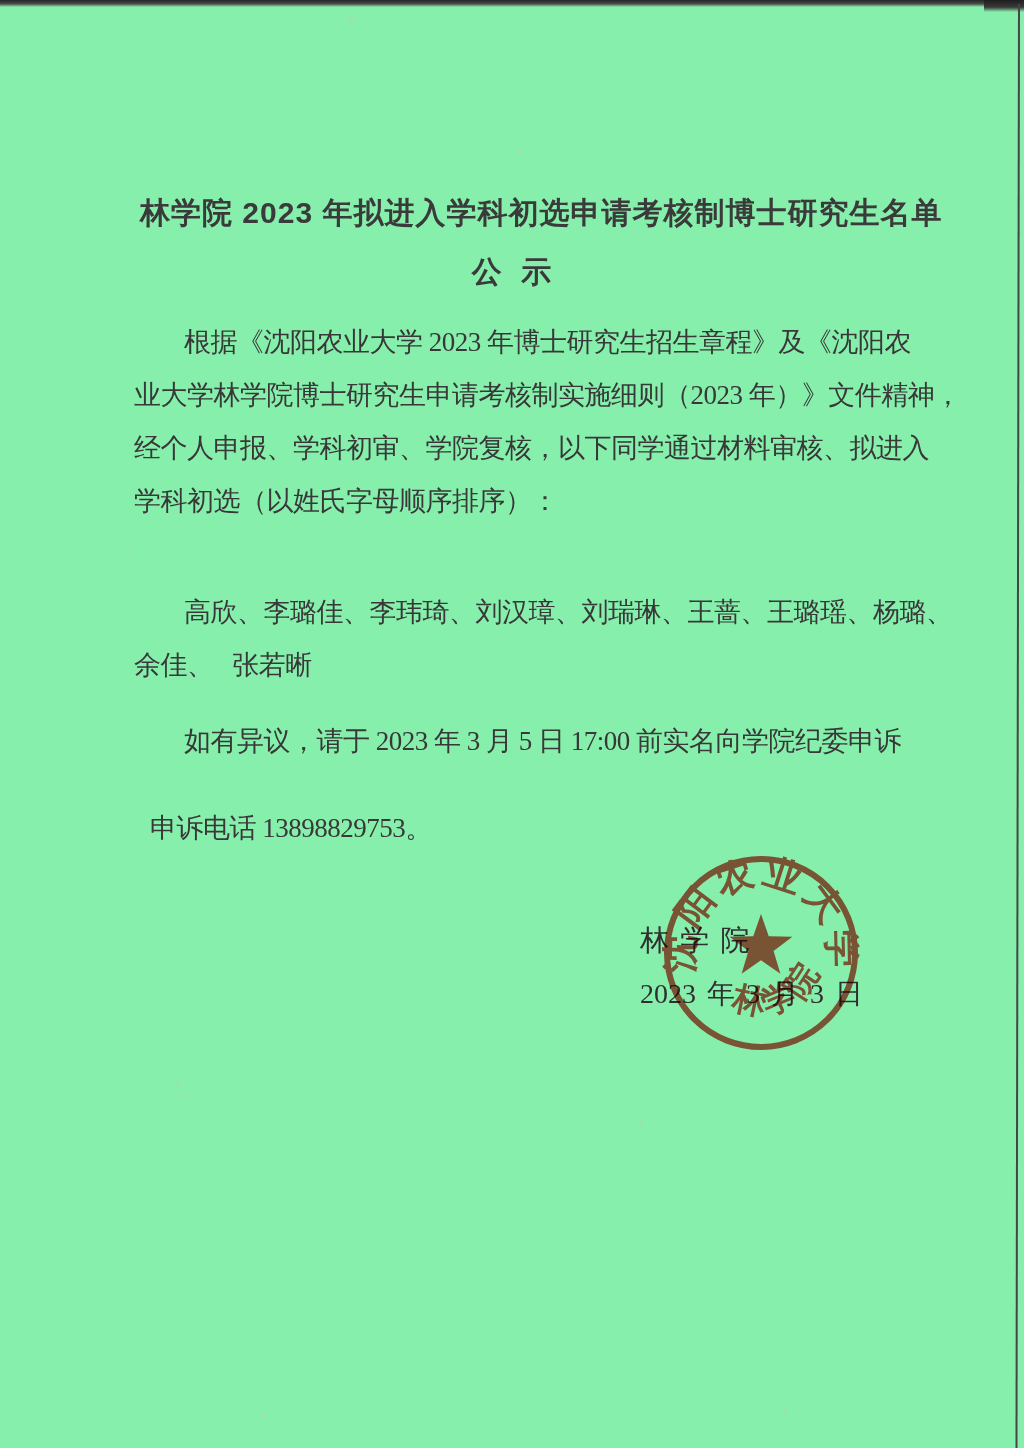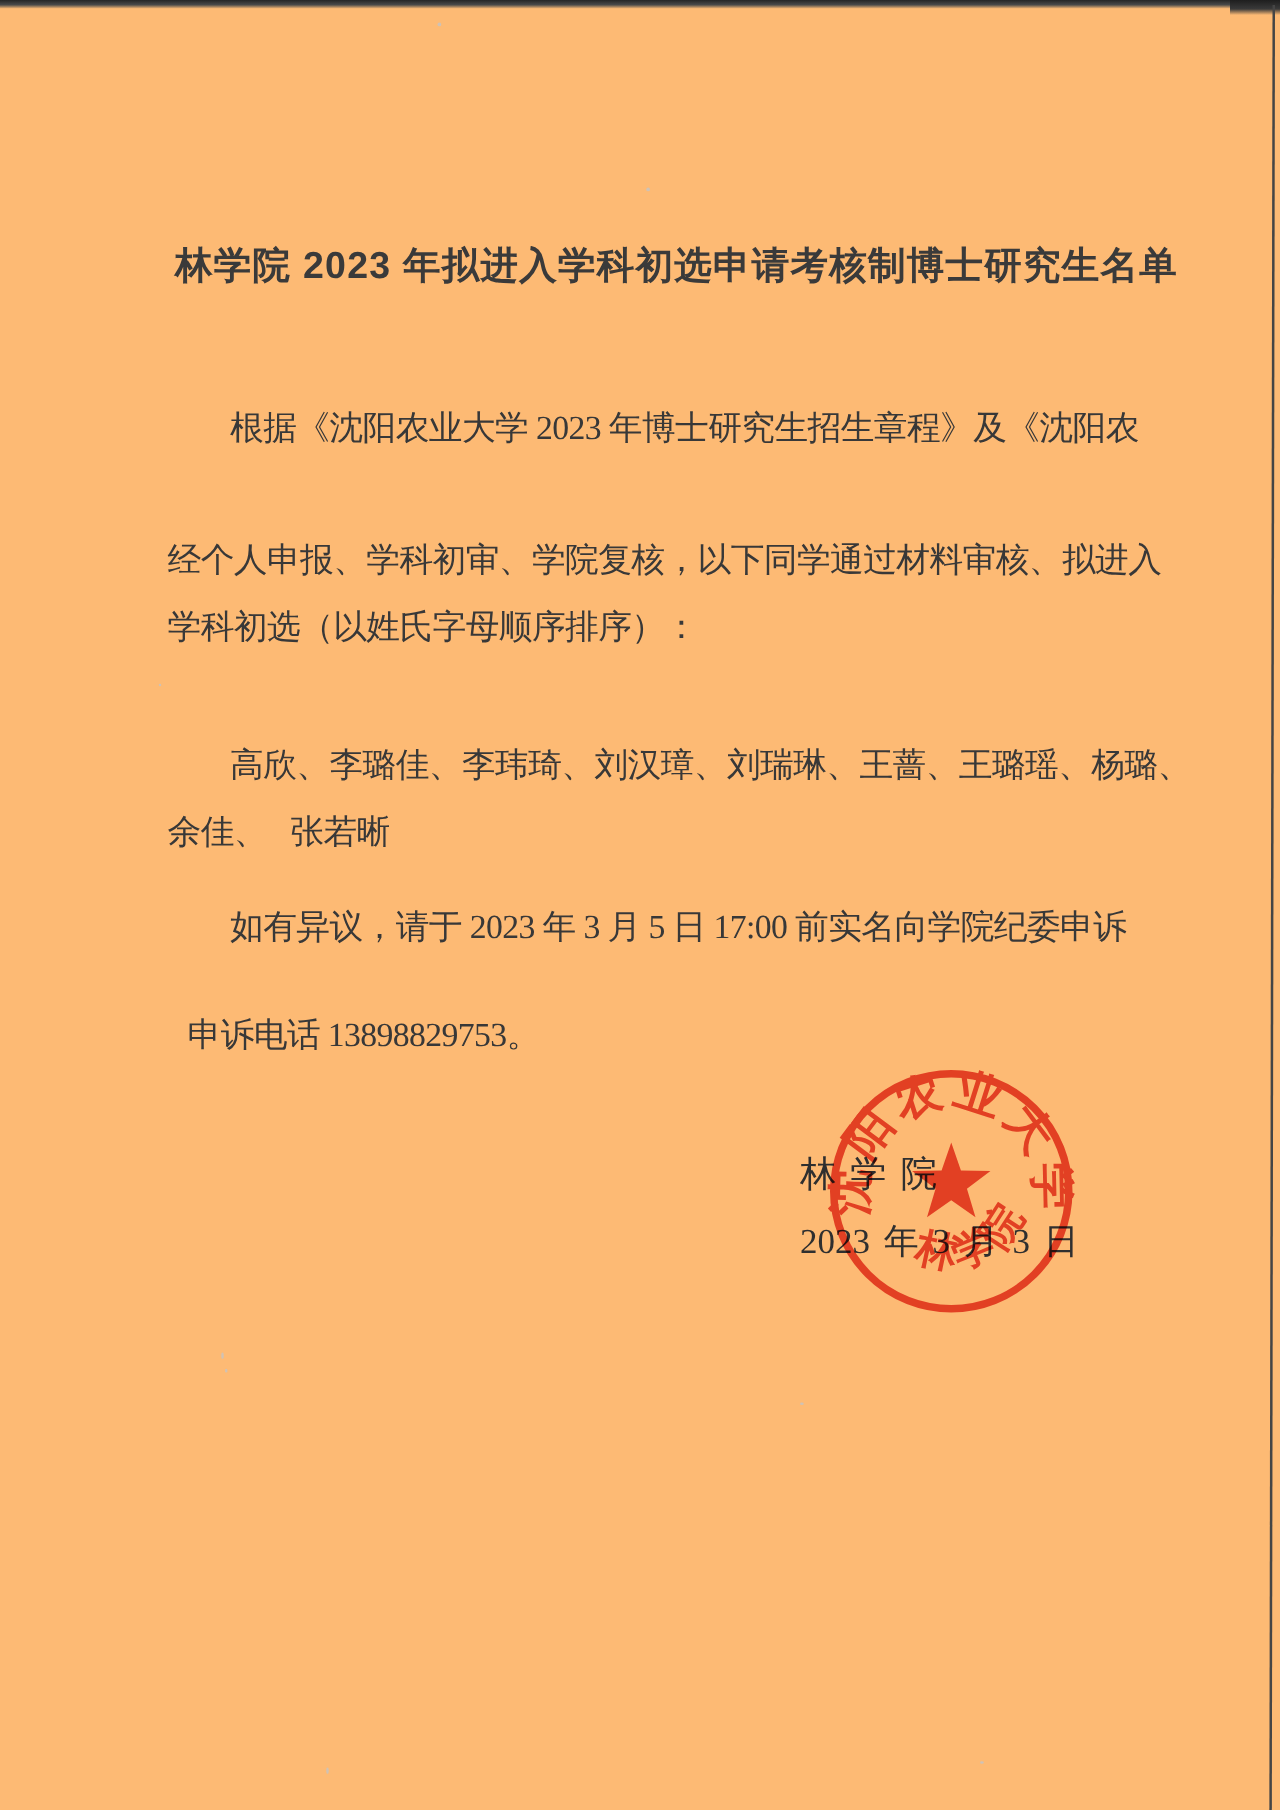--- a/index.html
+++ b/index.html
@@ -1,19 +1,19 @@
 <!DOCTYPE html>
 <html><head>
 <meta charset="utf-8">
 <style>
   html,body{margin:0;padding:0;background:#888;}
   .page{
     position:relative;
     width:1024px;height:1448px;
-    background:#fdba74;
+    background:#86efac;
     overflow:hidden;
     font-family:"Liberation Serif","DejaVu Serif",serif;
     color:#333333;
   }
   
   .scan-top{
     position:absolute;top:0;left:0;width:1024px;height:7px;
     background:linear-gradient(to bottom,#262626 0%,#4a4a4a 55%,rgba(130,130,130,0) 100%);
   }
   .scan-top-right{
@@ -68,22 +68,24 @@
   <div class="speck" style="left:350px;top:18px;width:3px;height:3px;"></div>
   <div class="speck" style="left:517px;top:150px;width:3px;height:3px;"></div>
   <div class="speck" style="left:127px;top:547px;width:2px;height:2px;"></div>
   <div class="speck" style="left:177px;top:1082px;width:2px;height:5px;"></div>
   <div class="speck" style="left:180px;top:1095px;width:2px;height:3px;"></div>
   <div class="speck" style="left:640px;top:1122px;width:3px;height:2px;"></div>
   <div class="speck" style="left:261px;top:1414px;width:2px;height:5px;"></div>
   <div class="speck" style="left:784px;top:1409px;width:3px;height:2px;"></div>
 
   <div class="title-line" style="top:193px;">林学院 2023 年拟进入学科初选申请考核制博士研究生名单</div>
+  <div class="title-line" style="top:252px;">公  示</div>
 
   <div class="body-line indent" style="top:322px;">根据《沈阳农业大学 2023 年博士研究生招生章程》及《沈阳农</div>
+  <div class="body-line" style="top:375px;">业大学林学院博士研究生申请考核制实施细则（2023 年）》文件精神，</div>
   <div class="body-line" style="top:481px;">学科初选（以姓氏字母顺序排序）：</div>
   <div class="body-line" style="top:428px;">经个人申报、学科初审、学院复核，以下同学通过材料审核、拟进入</div>
 
   <div class="body-line" style="top:645px;">余佳、   张若晰</div>
   <div class="body-line indent" style="top:592px;">高欣、李璐佳、李玮琦、刘汉璋、刘瑞琳、王蔷、王璐瑶、杨璐、</div>
 
   <div class="body-line indent" style="top:721px;">如有异议，请于 2023 年 3 月 5 日 17:00 前实名向学院纪委申诉</div>
   <div class="body-line" style="top:808px;margin-left:16px;">申诉电话 13898829753。</div>
 
   <div class="sig-line" style="top:920px;font-size:29px;">林 学 院</div>

